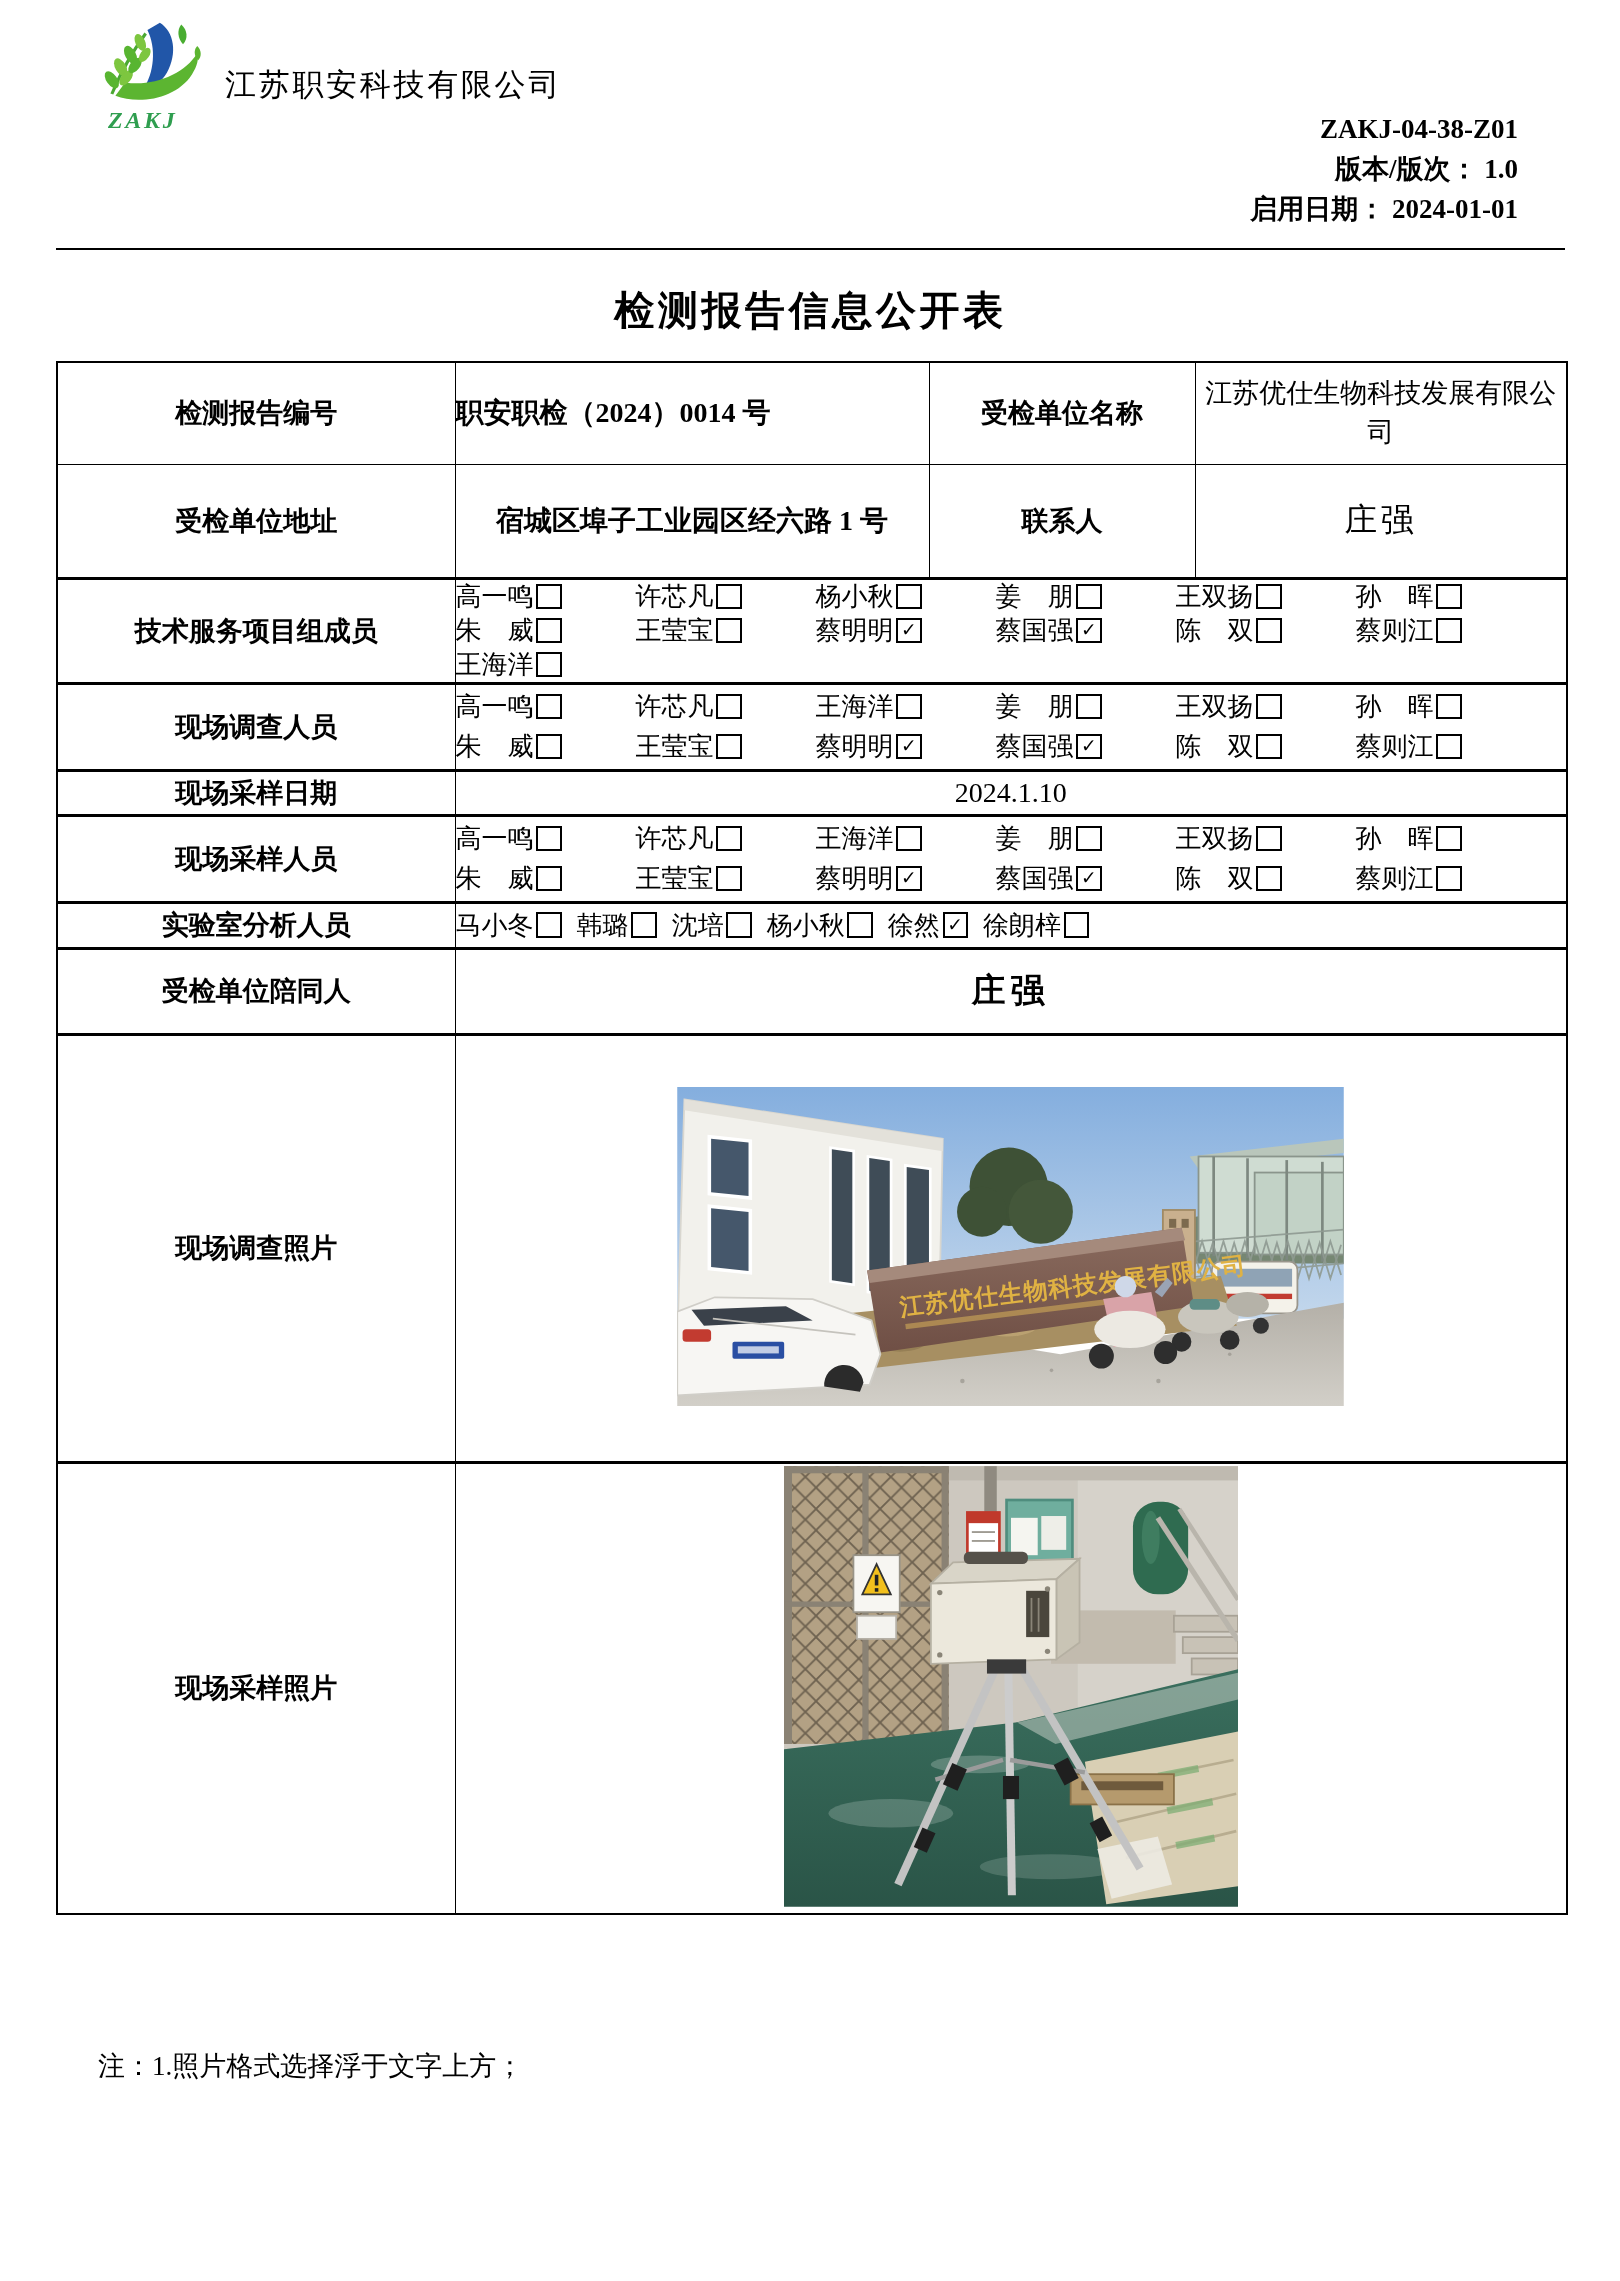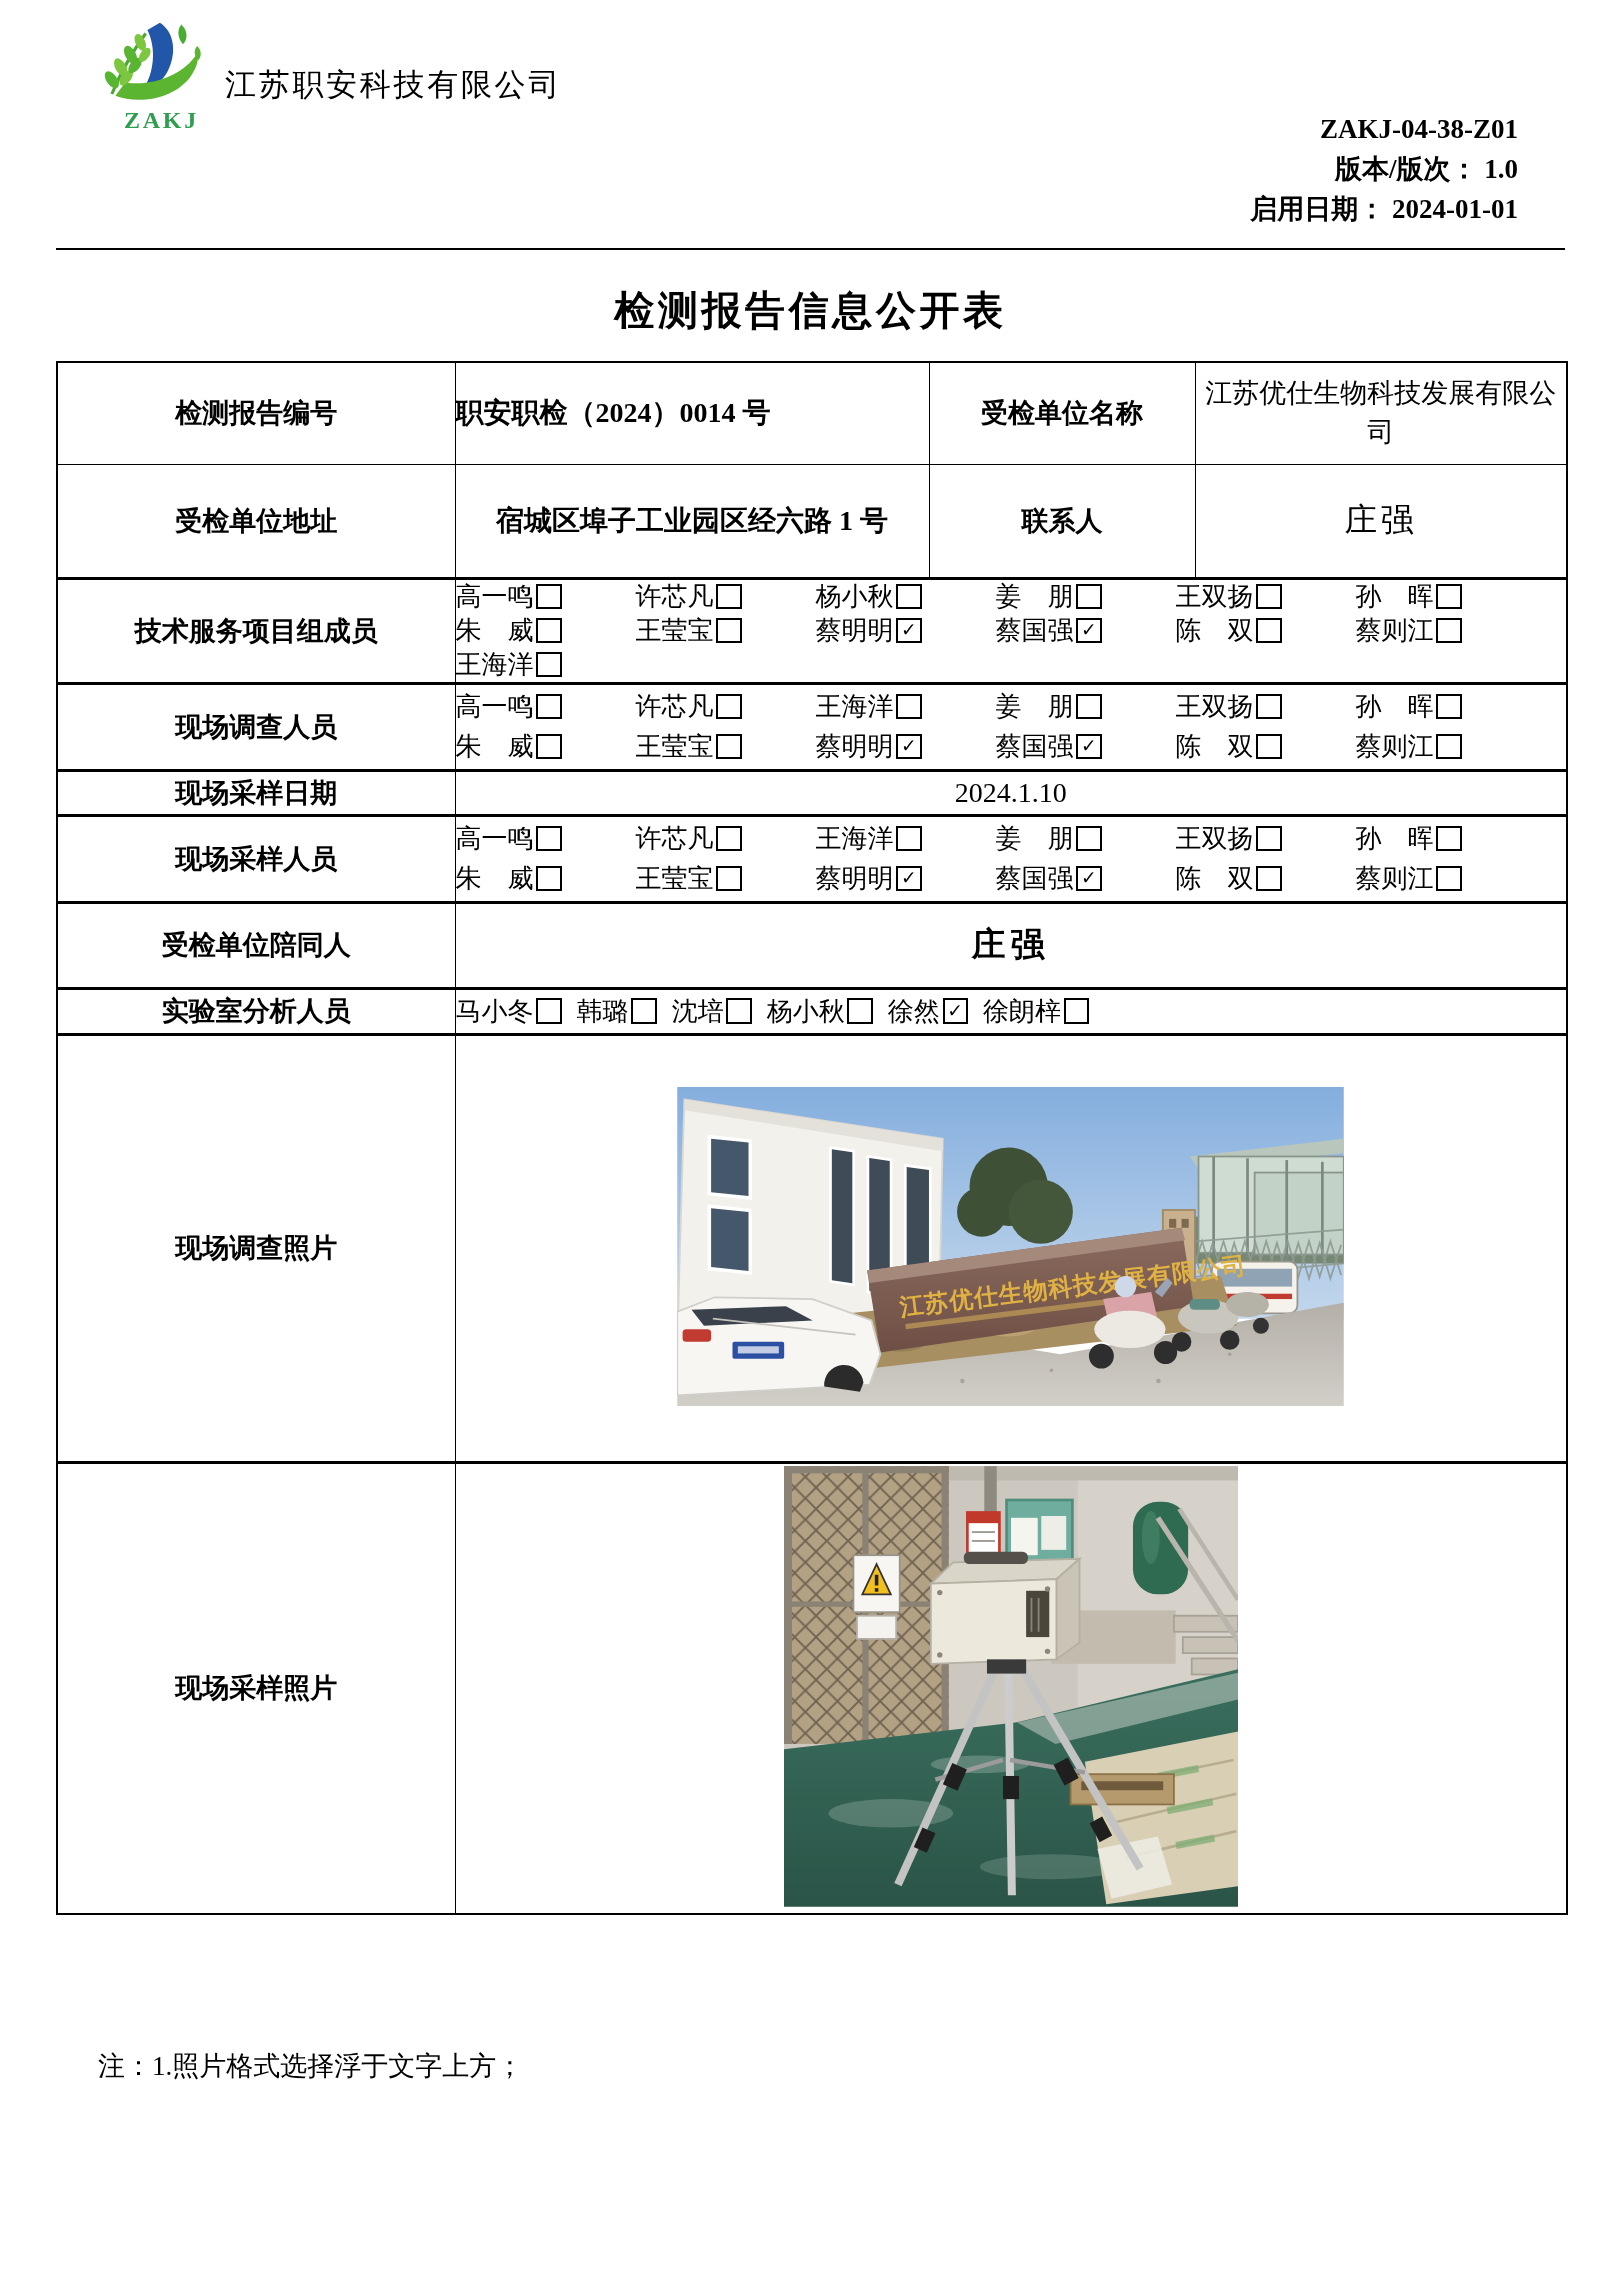--- a/index.html
+++ b/index.html
@@ -11,22 +11,22 @@
     color:#000;
     overflow:hidden;
   }
   
   .header{
     position:absolute;top:0;left:56px;width:1509px;height:248px;
     border-bottom:2.7px solid #000;
   }
   .logo-mark{position:absolute;left:45px;top:21.4px;}
   .logo-acronym{
-    position:absolute;left:52px;top:107px;width:107px;text-align:center;
-    font-weight:bold;font-size:24px;letter-spacing:2.7px;color:#2f9e4f;
+    position:absolute;left:52px;top:107px;width:107px;
+    font-style:italic;font-weight:bold;font-size:24px;letter-spacing:2.7px;color:#2f9e4f;
   }
   .company-name{
     position:absolute;left:169px;top:64px;
     font-size:31px;letter-spacing:2.7px;
   }
   .header-right{
     position:absolute;right:47px;top:109px;
     text-align:right;font-size:27px;line-height:40px;font-weight:bold;
   }
   
@@ -309,55 +309,55 @@
                 <span class="cb"></span>
               </span>
               <span class="name-item">
                 <span>蔡则江</span>
                 <span class="cb"></span>
               </span>
             </div>
           </td>
     </tr>
 
+    <tr class="tk h52">
+      <td class="lbl">实验室分析人员</td>
+      <td class="names names-1 packed" colspan="3">
+            <div class="name-line">
+              <span class="name-item">
+                <span>马小冬</span>
+                <span class="cb"></span>
+              </span>
+              <span class="name-item">
+                <span>韩璐</span>
+                <span class="cb"></span>
+              </span>
+              <span class="name-item">
+                <span>沈培</span>
+                <span class="cb"></span>
+              </span>
+              <span class="name-item">
+                <span>杨小秋</span>
+                <span class="cb"></span>
+              </span>
+              <span class="name-item">
+                <span>徐然</span>
+                <span class="cb">✓</span>
+              </span>
+              <span class="name-item">
+                <span>徐朗梓</span>
+                <span class="cb"></span>
+              </span>
+            </div>
+          </td>
+    </tr>
+
     <tr class="tk h96">
       <td class="lbl">受检单位陪同人</td>
       <td class="val-big2" colspan="3">庄强</td>
-    </tr>
-
-    <tr class="tk h52">
-      <td class="lbl">实验室分析人员</td>
-      <td class="names names-1 packed" colspan="3">
-            <div class="name-line">
-              <span class="name-item">
-                <span>马小冬</span>
-                <span class="cb"></span>
-              </span>
-              <span class="name-item">
-                <span>韩璐</span>
-                <span class="cb"></span>
-              </span>
-              <span class="name-item">
-                <span>沈培</span>
-                <span class="cb"></span>
-              </span>
-              <span class="name-item">
-                <span>杨小秋</span>
-                <span class="cb"></span>
-              </span>
-              <span class="name-item">
-                <span>徐然</span>
-                <span class="cb">✓</span>
-              </span>
-              <span class="name-item">
-                <span>徐朗梓</span>
-                <span class="cb"></span>
-              </span>
-            </div>
-          </td>
     </tr>
 
     <tr class="tk h480">
       <td class="lbl">现场调查照片</td>
       <td class="photo-cell" colspan="3">
         <span class="photo-frame">
         <svg width="667" height="319" viewBox="0 0 748 358">
           <defs>
             <linearGradient id="sky" x1="0" y1="0" x2="0" y2="1">
               <stop offset="0" stop-color="#84aede"></stop>

